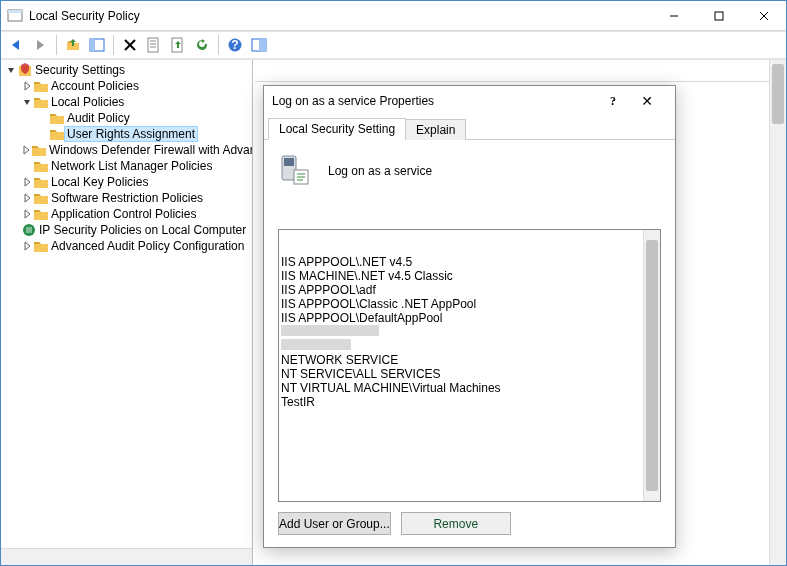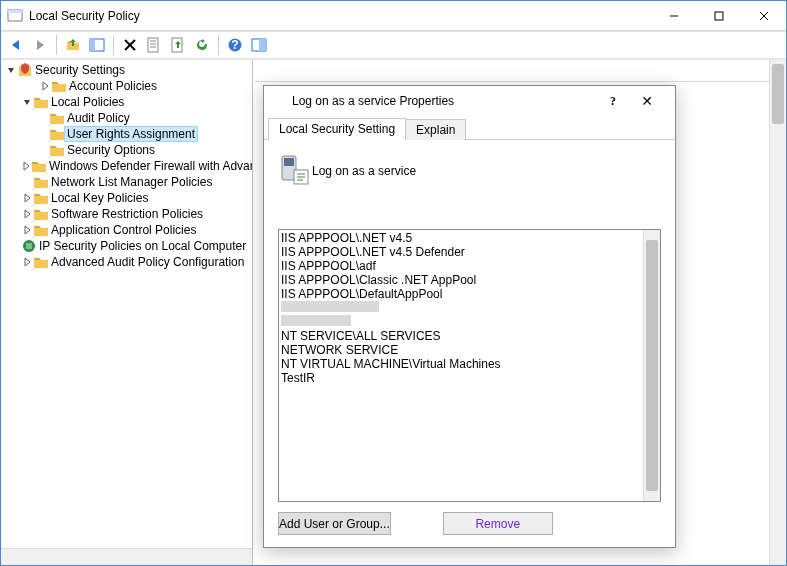--- a/index.html
+++ b/index.html
@@ -29,38 +29,38 @@
   .twisty { width:12px; height:12px; display:flex; align-items:center; justify-content:center; color:#5b5b5b; font-size:10px; }
   .folder-icon { width:16px; height:16px; display:inline-block; flex:none; }
   .tree-label { padding:0 2px; }
   .tree-label.sel { background:#cce8ff; outline:1px solid #99d1ff; }
 
   .list-content { padding:0 2px 0 2px; }
   .list-header { height:22px; display:flex; align-items:center; border-bottom:1px solid #d9d9d9; padding-left:4px; color:#000; }
 
   
   .dlg { position:absolute; left:263px; top:85px; width:413px; height:463px; border:1px solid #888; background:#fff; box-shadow:0 4px 18px rgba(0,0,0,.25); display:flex; flex-direction:column; }
-  .dlg-title { height:30px; display:flex; align-items:center; padding:4px 8px;margin-left:20px; }
+  .dlg-title { height:30px; display:flex; align-items:center; padding:4px 8px; }
   .dlg-title .t { flex:1; }
   .dlg-title .hb { width:28px; text-align:center; font-family:serif; font-weight:bold; }
   .dlg-title .xb { width:40px; text-align:center; font-size:14px; }
   .tabs { display:flex; border-bottom:1px solid #c9c9c9; padding:0 4px; height:24px; align-items:flex-end; }
   .tab { padding:3px 10px; border:1px solid #c9c9c9; border-bottom:none; background:#f0f0f0; margin-right:-1px; position:relative; top:1px; }
   .tab.active { background:#fff; border-bottom:1px solid #fff; }
   .dlg-body { flex:1; padding:12px 14px; display:flex; flex-direction:column; }
-  .policy-head { display:flex; align-items:center; margin-bottom:40px; }
+  .policy-head { display:flex; align-items:center; gap:16px; margin-bottom:40px; }
   .pl-box { flex:1; border:1px solid #828790; height:164px; position:relative; overflow:hidden; background:#fff; }
   .pl-scroll { position:absolute; right:0; top:0; width:17px; height:100%; background:#f0f0f0; border-left:1px solid #ddd; }
   .pl-thumb { position:absolute; left:2px; right:2px; top:10px; bottom:10px; background:#c2c2c2; border-radius:2px; }
-  .pl-rows { padding:1px 2px; }
+  .pl-rows { padding:1px 2px;margin-top:24px; }
   .pl-row { height:14px; line-height:14px; white-space:nowrap; }
   .pl-redact { display:inline-block; height:11px; background:#d9d9d9; }
   .dlg-btnrow { display:flex; gap:10px; margin-top:10px; }
   .btn { min-width:110px; height:23px; border:1px solid #adadad; background:#e1e1e1; display:flex; align-items:center; justify-content:center; }
-  .btn.disabled { color:#6d28d9; background:#efefef;margin-left:42px; }
+  .btn.disabled { color:#14532d; background:#efefef; }
 
   
   .fold-y { fill:#f7c65a; }
   .fold-d { fill:#d9a42f; }
 </style>
 </head>
 <body>
 
 <div class="win">
 
@@ -166,21 +166,21 @@
               <svg width="10" height="10">
                 <path d="M2 3 L8 3 L5 8 Z" fill="#404040"></path>
               </svg>
             </span>
             <span class="folder-icon"><svg width="16" height="16">
                 <rect x="2" y="4" width="12" height="10" class="fold-y"></rect>
                 <path d="M8 1l4 2v4c0 3-4 5-4 5s-4-2-4-5V3z" fill="#c33" opacity=".85"></path>
               </svg></span>
             <span class="tree-label">Security Settings</span>
           </div>
-          <div class="tree-row" style="padding-left:38px">
+          <div class="tree-row" style="padding-left:20px">
             <span class="twisty">
               <svg width="10" height="10">
                 <path d="M3 1 L8 5 L3 9 Z" fill="none" stroke="#606060"></path>
               </svg>
             </span>
             <span class="folder-icon"><svg width="16" height="16">
                 <path d="M1 4h5l2 2h7v8H1z" class="fold-y"></path>
                 <path d="M1 4h5l2 2H1z" class="fold-d"></path>
               </svg></span>
             <span class="tree-label">Account Policies</span>
@@ -205,28 +205,20 @@
               </svg></span>
             <span class="tree-label">Audit Policy</span>
           </div>
           <div class="tree-row" style="padding-left:36px">
             <span class="twisty"></span>
             <span class="folder-icon"><svg width="16" height="16">
                 <path d="M1 4h5l2 2h7v8H1z" class="fold-y"></path>
                 <path d="M1 4h5l2 2H1z" class="fold-d"></path>
               </svg></span>
             <span class="tree-label sel">User Rights Assignment</span>
-          </div>
-          <div class="tree-row" style="padding-left:36px">
-            <span class="twisty"></span>
-            <span class="folder-icon"><svg width="16" height="16">
-                <path d="M1 4h5l2 2h7v8H1z" class="fold-y"></path>
-                <path d="M1 4h5l2 2H1z" class="fold-d"></path>
-              </svg></span>
-            <span class="tree-label">Security Options</span>
           </div>
           <div class="tree-row" style="padding-left:20px">
             <span class="twisty">
               <svg width="10" height="10">
                 <path d="M3 1 L8 5 L3 9 Z" fill="none" stroke="#606060"></path>
               </svg>
             </span>
             <span class="folder-icon"><svg width="16" height="16">
                 <path d="M1 4h5l2 2h7v8H1z" class="fold-y"></path>
                 <path d="M1 4h5l2 2H1z" class="fold-d"></path>
@@ -333,28 +325,28 @@
             <rect x="6" y="6" width="10" height="8" fill="#5a708a"></rect>
             <rect x="16" y="18" width="14" height="14" fill="#fff" stroke="#888"></rect>
             <path d="M19 22h8M19 25h8M19 28h6" stroke="#3a8f3a"></path>
           </svg>
       </span>
       <span>Log on as a service</span>
     </div>
     <div class="pl-box">
       <div class="pl-rows" id="pl-rows">
           <div class="pl-row">IIS APPPOOL\.NET v4.5</div>
-          <div class="pl-row">IIS APPPOOL\.NET v4.5 Defender</div>
+          <div class="pl-row">IIS MACHINE\.NET v4.5 Classic</div>
           <div class="pl-row">IIS APPPOOL\adf</div>
           <div class="pl-row">IIS APPPOOL\Classic .NET AppPool</div>
           <div class="pl-row">IIS APPPOOL\DefaultAppPool</div>
           <div class="pl-row"><span class="pl-redact" style="width:98px"></span></div>
           <div class="pl-row"><span class="pl-redact" style="width:70px"></span></div>
+          <div class="pl-row">NETWORK SERVICE</div>
           <div class="pl-row">NT SERVICE\ALL SERVICES</div>
-          <div class="pl-row">NETWORK SERVICE</div>
           <div class="pl-row">NT VIRTUAL MACHINE\Virtual Machines</div>
           <div class="pl-row">TestIR</div>
         </div>
       <div class="pl-scroll">
           <div class="pl-thumb"></div>
         </div>
     </div>
     <div class="dlg-btnrow">
       <div class="btn">Add User or Group...</div>
       <div class="btn disabled">Remove</div>

